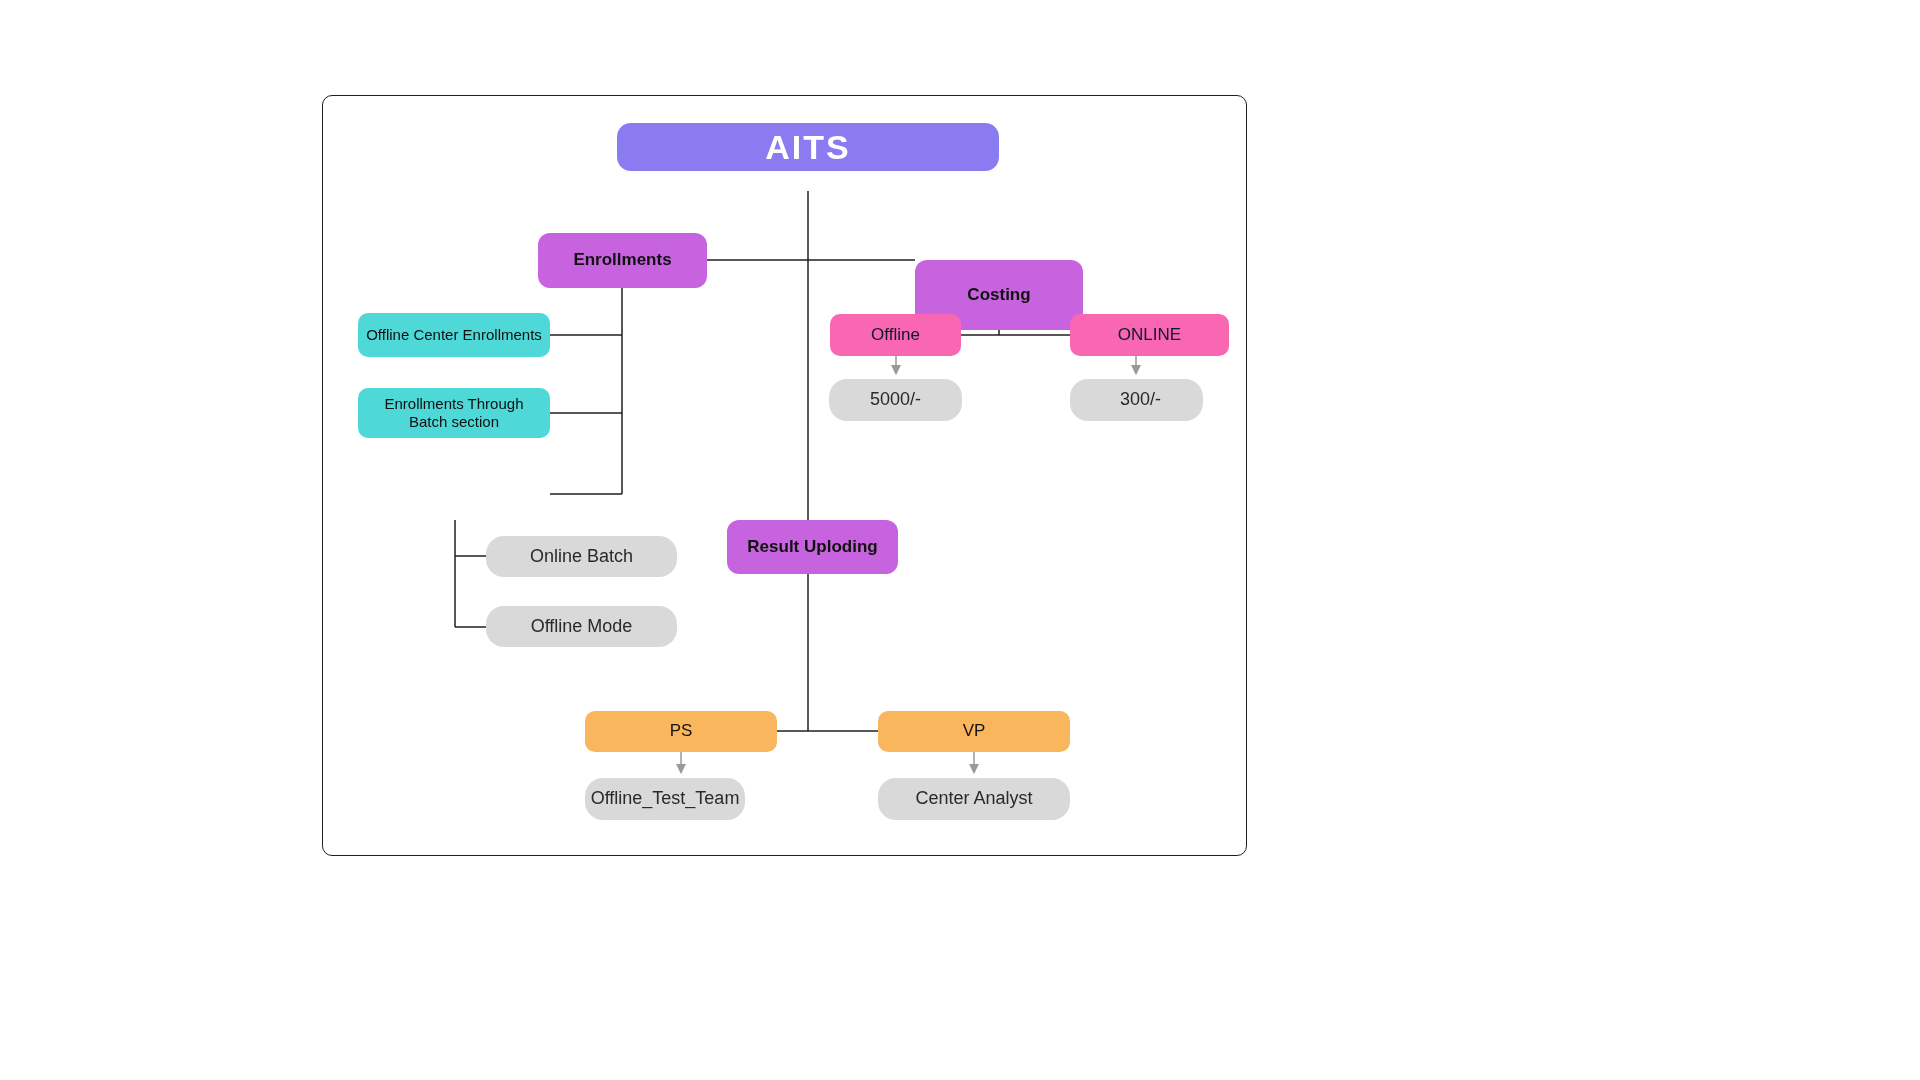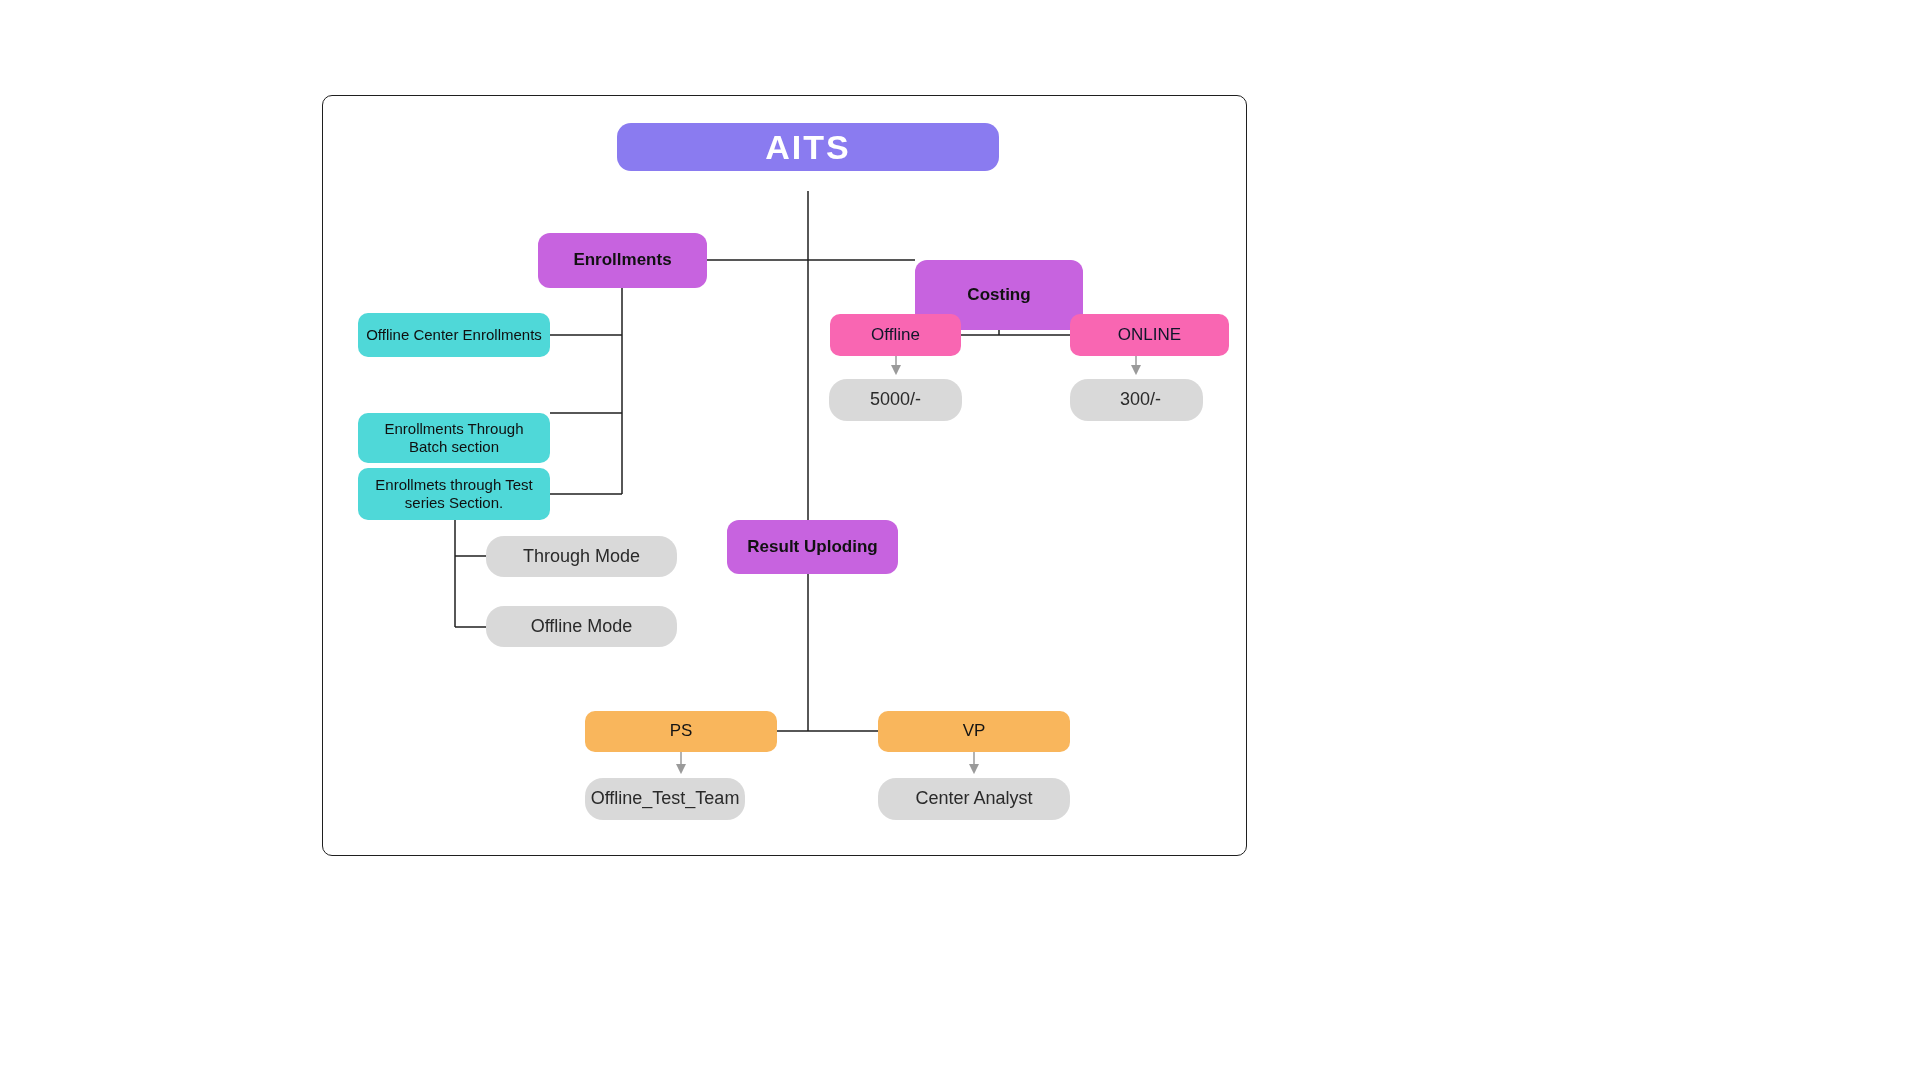--- a/index.html
+++ b/index.html
@@ -32,21 +32,21 @@
   }
   .n-enrollments { left: 538px; top: 233px; width: 169px; height: 55px; }
   .n-costing     { left: 915px; top: 233px; width: 168px; height: 70px; margin-top: 27px; }
   .n-result      { left: 727px; top: 520px; width: 171px; height: 54px; }
 
   .teal {
     background: var(--c-teal, #4fd8d8); border-radius: 10px;
     font-size: 15px; color: #101010; white-space: pre-line;
   }
   .n-teal1 { left: 358px; top: 313px; width: 192px; height: 44px; }
-  .n-teal2 { left: 358px; top: 388px; width: 192px; height: 50px; margin-top: 25px; }
+  .n-teal2 { left: 358px; top: 388px; width: 192px; height: 50px; }
   .n-teal3 { left: 358px; top: 468px; width: 192px; height: 52px; }
 
   .gray {
     background: var(--c-gray, #d9d9d9); border-radius: 18px;
     font-size: 18px; color: #2a2a2a;
   }
   .n-online-mode  { left: 486px; top: 536px; width: 191px; height: 41px; }
   .n-offline-mode { left: 486px; top: 606px; width: 191px; height: 41px; }
   .n-price-off    { left: 829px; top: 379px; width: 133px; height: 42px; }
   .n-price-on     { left: 1070px; top: 379px; width: 133px; height: 42px; padding-left: 8px; }
@@ -107,23 +107,21 @@
 
   <div class="node root">AITS</div>
 
   <div class="node branch n-enrollments">Enrollments</div>
   <div class="node branch n-costing">Costing</div>
   <div class="node branch n-result">Result Uploding</div>
 
   <div class="node teal n-teal1">Offline Center Enrollments</div>
   <div class="node teal n-teal2">Enrollments Through
 Batch section</div>
-  <div class="node teal n-teal3">Enrollmets through Test
-series Section.</div>
-  <div class="node gray n-online-mode">Through Mode</div>
+  <div class="node gray n-online-mode">Online Batch</div>
   <div class="node gray n-offline-mode">Offline Mode</div>
 
   <div class="node pink n-offline">Offline</div>
   <div class="node pink n-online">ONLINE</div>
   <div class="node gray n-price-off">5000/-</div>
   <div class="node gray n-price-on">300/-</div>
 
   <div class="node orange n-ps">PS</div>
   <div class="node orange n-vp">VP</div>
   <div class="node gray n-ott">Offline_Test_Team</div>

